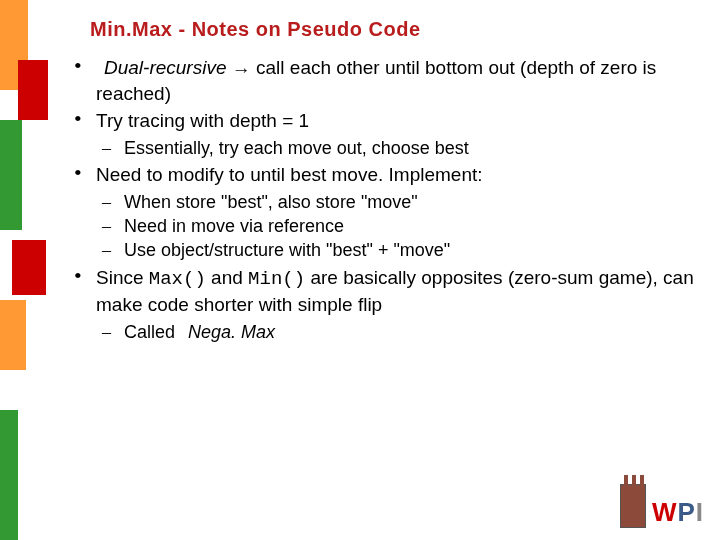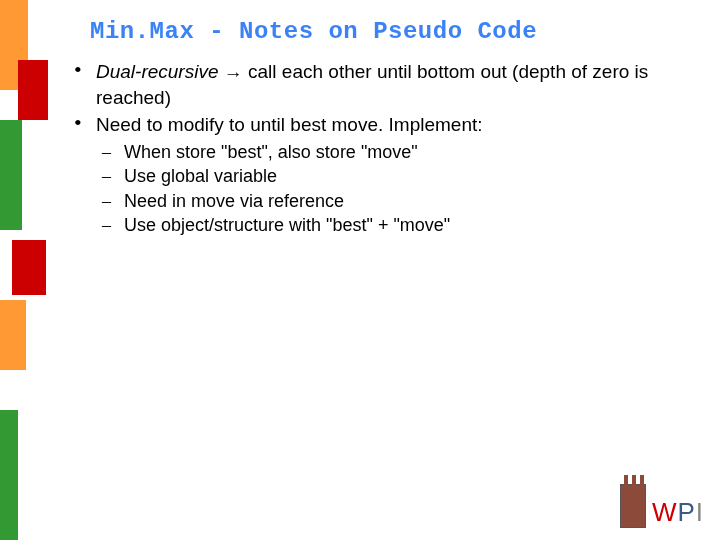--- a/index.html
+++ b/index.html
@@ -26,26 +26,25 @@
   .b5 { left: 0; top: 300px; width: 26px; height: 70px; background: #ff9933; }
   .b6 { left: 0; top: 410px; width: 18px; height: 130px; background: #339933; }
 
   .content {
     position: absolute;
     left: 70px;
     top: 18px;
     width: 630px;
   }
   .title {
-    font-size: 24px;
-    color: #3b82f6;
+    font-size: 20px;
+    color: #b91c1c;
     margin-bottom: 14px;
     margin-left: 20px;
     letter-spacing: 0.5px;
-    font-family: Liberation Mono, monospace;
   }
   ul.main {
     list-style: none;
     padding-left: 4px;
   }
   ul.main > li {
     position: relative;
     padding-left: 22px;
     font-size: 19px;
     line-height: 1.35;
@@ -73,21 +72,21 @@
     line-height: 1.35;
     color: #000;
   }
   ul.sub > li::before {
     content: "–";
     position: absolute;
     left: 0;
     top: 0;
     font-family: Georgia, serif;
   }
-  .italic { font-style: italic; }
+  .italic { font-style: italic; margin-left: 8px; }
   .mono { font-family: "Courier New", Courier, monospace; }
   .logo {
     position: absolute;
     right: 16px;
     bottom: 12px;
     display: flex;
     align-items: flex-end;
     gap: 6px;
   }
   .logo-tower {
@@ -99,21 +98,21 @@
   }
   .logo-tower::before {
     content: "";
     position: absolute;
     top: -10px; left: 3px;
     width: 4px; height: 10px; background: #8b4a3a;
     box-shadow: 8px 0 #8b4a3a, 16px 0 #8b4a3a;
   }
   .logo-text {
     font-family: Arial, Helvetica, sans-serif;
-    font-weight: 400;
+    font-weight: 700;
     font-size: 26px;
     letter-spacing: 1px;
   }
   .logo-w { color: #cc0000; }
   .logo-p { color: #3a5a88; }
   .logo-i { color: #888; }
 </style>
 </head>
 <body>
 
@@ -127,26 +126,37 @@
 </div>
 
 <div class="content">
   <h1 class="title">Min.Max - Notes on Pseudo Code</h1>
 
   <ul class="main">
     <li>
       <span class="italic">Dual-recursive</span><span> → </span><span>call each other until bottom out (depth of zero is reached)</span>
     </li>
     <li>
+      <span>Try tracing with depth = 1</span>
+      <ul class="sub">
+        <li><span>Essentially, try each move out, choose best</span></li>
+      </ul>
+    </li>
+    <li>
       <span>Need to modify to until best move.  Implement:</span>
       <ul class="sub">
         <li><span>When store "best", also store "move"</span></li>
-        <li><span>Use global variable</span></li>
         <li><span>Need in move via reference</span></li>
         <li><span>Use object/structure with "best" + "move"</span></li>
+      </ul>
+    </li>
+    <li>
+      <span>Since </span><span class="mono">Max()</span><span> and </span><span class="mono">Min()</span><span> are basically opposites (zero-sum game), can make code shorter with simple flip</span>
+      <ul class="sub">
+        <li><span>Called </span><span class="italic">Nega. Max</span></li>
       </ul>
     </li>
   </ul>
 </div>
 
 <div class="logo">
   <div class="logo-tower"></div>
   <div class="logo-text">
     <span class="logo-w">W</span><span class="logo-p">P</span><span class="logo-i">I</span>
   </div>

